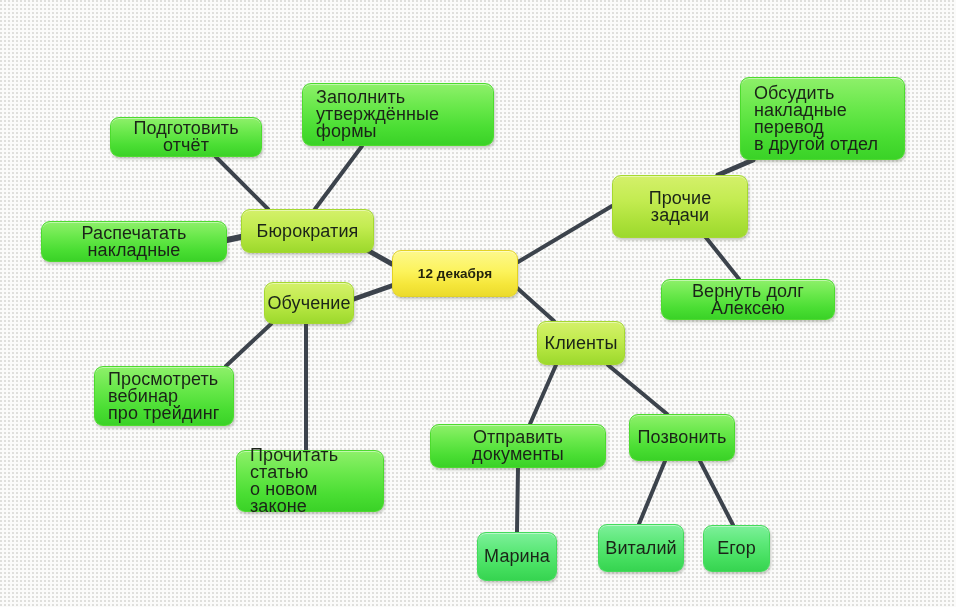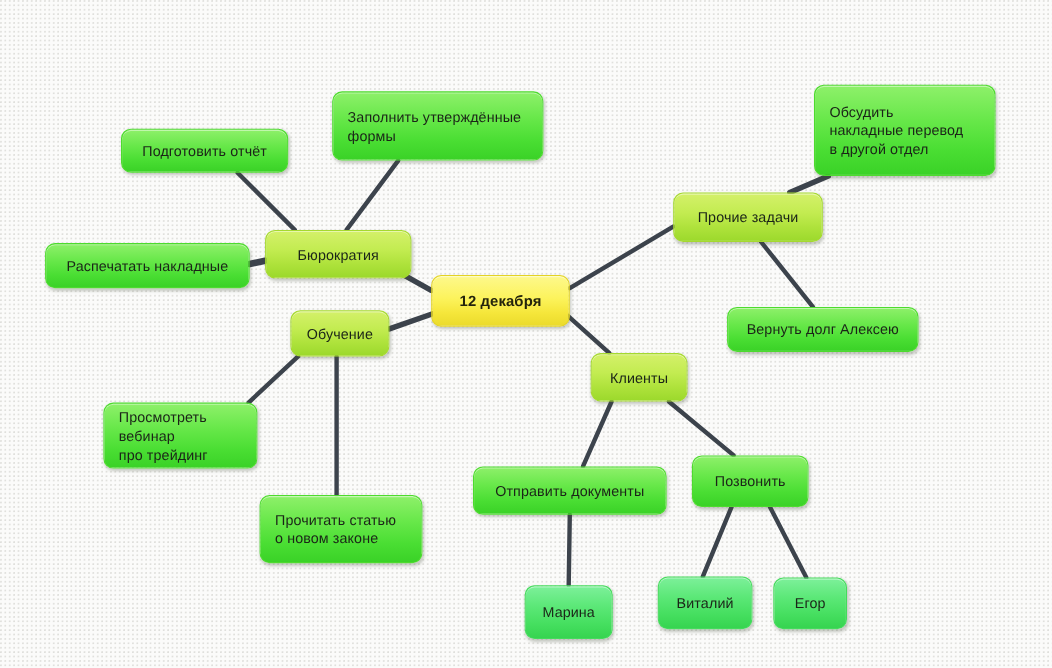--- a/index.html
+++ b/index.html
@@ -34,21 +34,21 @@
   }
 
   .node {
     position: absolute;
     box-sizing: border-box;
     border-radius: 9px;
     display: flex;
     align-items: center;
     padding: 6px 13px;
     color: #1b2418;
-    font-size: 13px;
+    font-size: 18px;
     line-height: 17px;
     letter-spacing: 0.1px;
     border: 1px solid rgba(255,255,255,0.55);
     box-shadow: 1px 2px 3px rgba(70,80,60,0.30),
                 inset 0 1px 0 rgba(255,255,255,0.45);
     white-space: pre-line;
     z-index: 5;
   }
 
   
@@ -109,21 +109,21 @@
       <div class="node branch center-text" style="left: 241px; top: 209px; width: 133px; height: 44px;"><span>Бюрократия</span></div>
       <div class="node leaf center-text" style="left: 110px; top: 117px; width: 152px; height: 40px;"><span>Подготовить отчёт</span></div>
       <div class="node leaf left-text" style="left: 302px; top: 83px; width: 192px; height: 63px;"><span>Заполнить утверждённые
 формы</span></div>
       <div class="node leaf center-text" style="left: 41px; top: 221px; width: 186px; height: 41px; align-items: center;"><span>Распечатать накладные</span></div>
       <div class="node branch center-text" style="left: 264px; top: 282px; width: 90px; height: 42px;"><span>Обучение</span></div>
       <div class="node leaf left-text" style="left: 94px; top: 366px; width: 140px; height: 60px;"><span>Просмотреть вебинар
 про трейдинг</span></div>
       <div class="node leaf left-text" style="left: 236px; top: 450px; width: 148px; height: 62px;"><span>Прочитать статью
 о новом законе</span></div>
-      <div class="node branch center-text" style="left: 612px; top: 175px; width: 136px; height: 45px;"><span>Прочие задачи</span></div>
+      <div class="node branch center-text" style="left: 612px; top: 175px; width: 136px; height: 63px;"><span>Прочие задачи</span></div>
       <div class="node leaf left-text" style="left: 740px; top: 77px; width: 165px; height: 83px;"><span>Обсудить
 накладные перевод
 в другой отдел</span></div>
       <div class="node leaf center-text" style="left: 661px; top: 279px; width: 174px; height: 41px;"><span>Вернуть долг Алексею</span></div>
       <div class="node branch center-text" style="left: 537px; top: 321px; width: 88px; height: 44px;"><span>Клиенты</span></div>
       <div class="node leaf center-text" style="left: 430px; top: 424px; width: 176px; height: 44px;"><span>Отправить документы</span></div>
       <div class="node deep center-text" style="left: 477px; top: 532px; width: 80px; height: 49px;"><span>Марина</span></div>
       <div class="node leaf center-text" style="left: 629px; top: 414px; width: 106px; height: 47px;"><span>Позвонить</span></div>
       <div class="node deep center-text" style="left: 598px; top: 524px; width: 86px; height: 48px;"><span>Виталий</span></div>
       <div class="node deep center-text" style="left: 703px; top: 525px; width: 67px; height: 47px;"><span>Егор</span></div>

